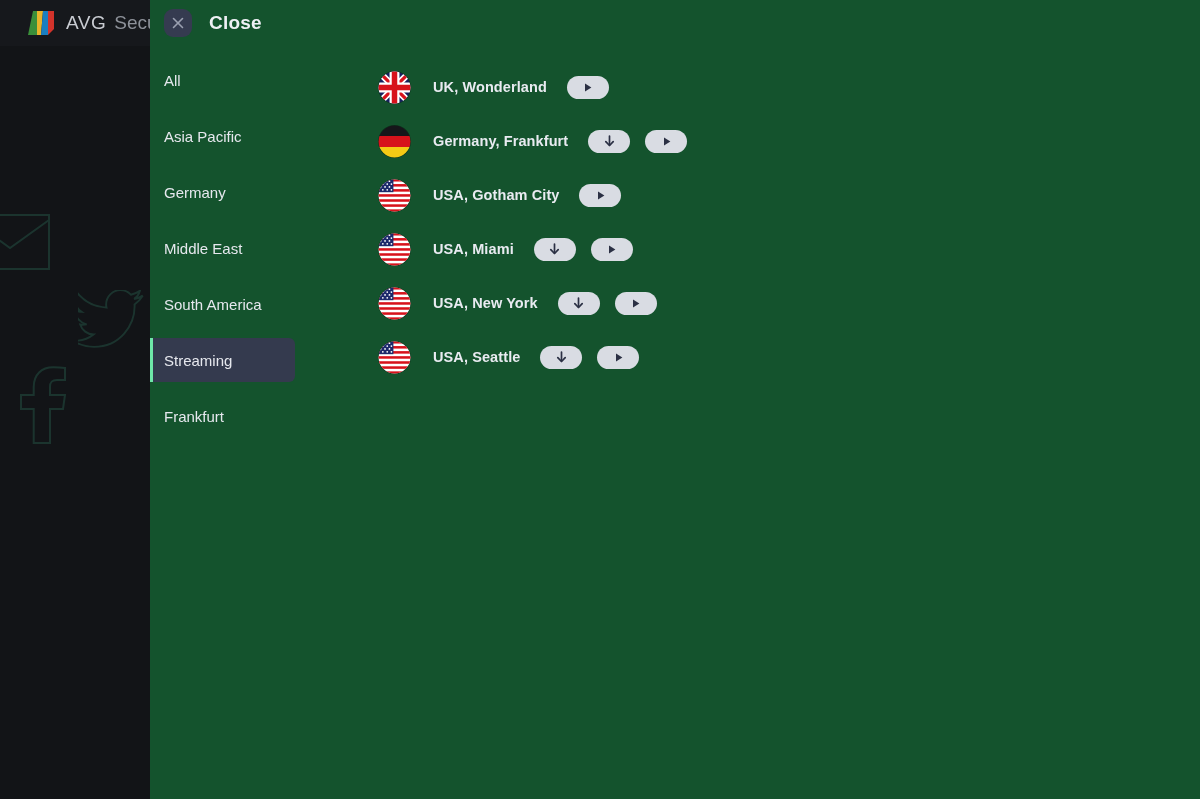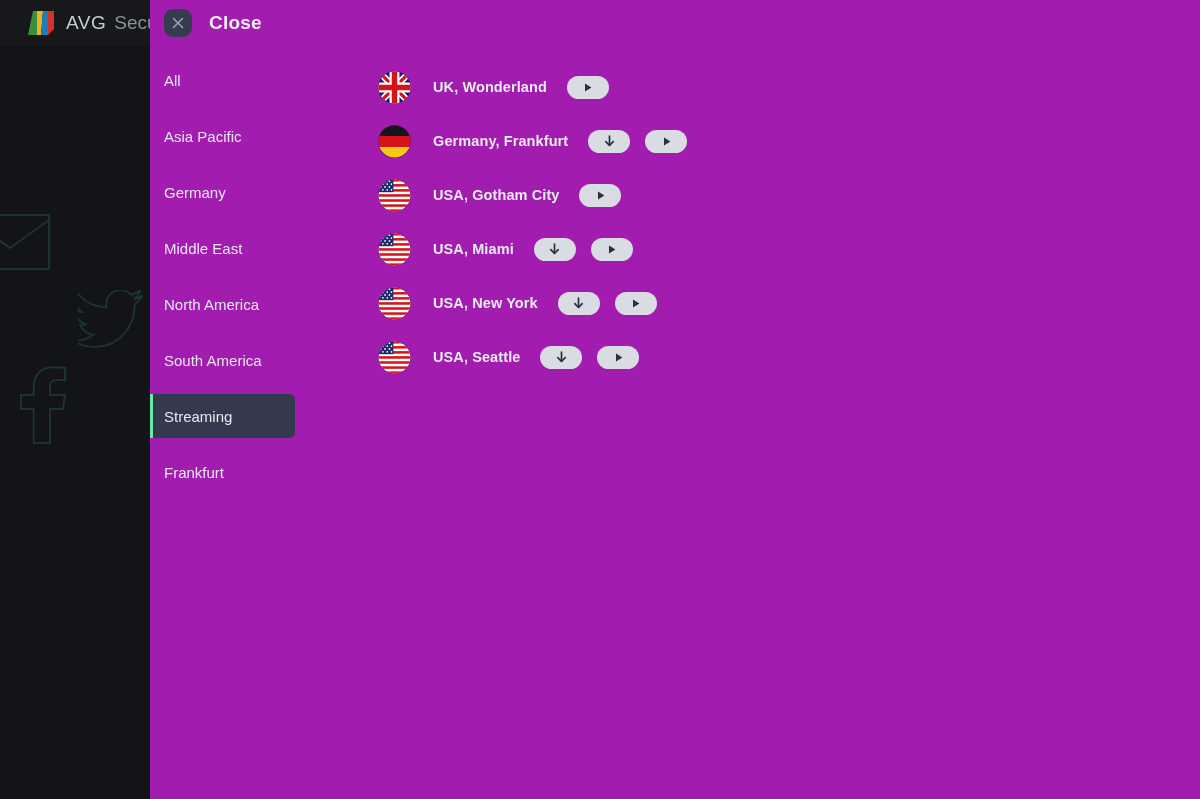--- a/index.html
+++ b/index.html
@@ -64,21 +64,21 @@
   #social-twitter{ left: 78px;  top: 290px; }
   #social-facebook{left: 20px;  top: 366px; }
 
   
   #locations-panel {
     position: absolute;
     left: 150px;
     top: 0;
     width: 1050px;
     height: 799px;
-    background: #a21caf;
+    background: #14532d;
     display: flex;
     flex-direction: column;
   }
 
   
   #panel-header {
     height: 46px;
     flex: 0 0 auto;
     display: flex;
     align-items: center;
@@ -266,23 +266,20 @@
         <span class="cat-label">All</span>
       </div>
       <div class="category-item">
         <span class="cat-label">Asia Pacific</span>
       </div>
       <div class="category-item">
         <span class="cat-label">Germany</span>
       </div>
       <div class="category-item">
         <span class="cat-label">Middle East</span>
-      </div>
-      <div class="category-item">
-        <span class="cat-label">North America</span>
       </div>
       <div class="category-item">
         <span class="cat-label">South America</span>
       </div>
       <div class="category-item active">
         <span class="cat-label">Streaming</span>
       </div>
       <div class="category-item">
         <span class="cat-label">Frankfurt</span>
       </div>

